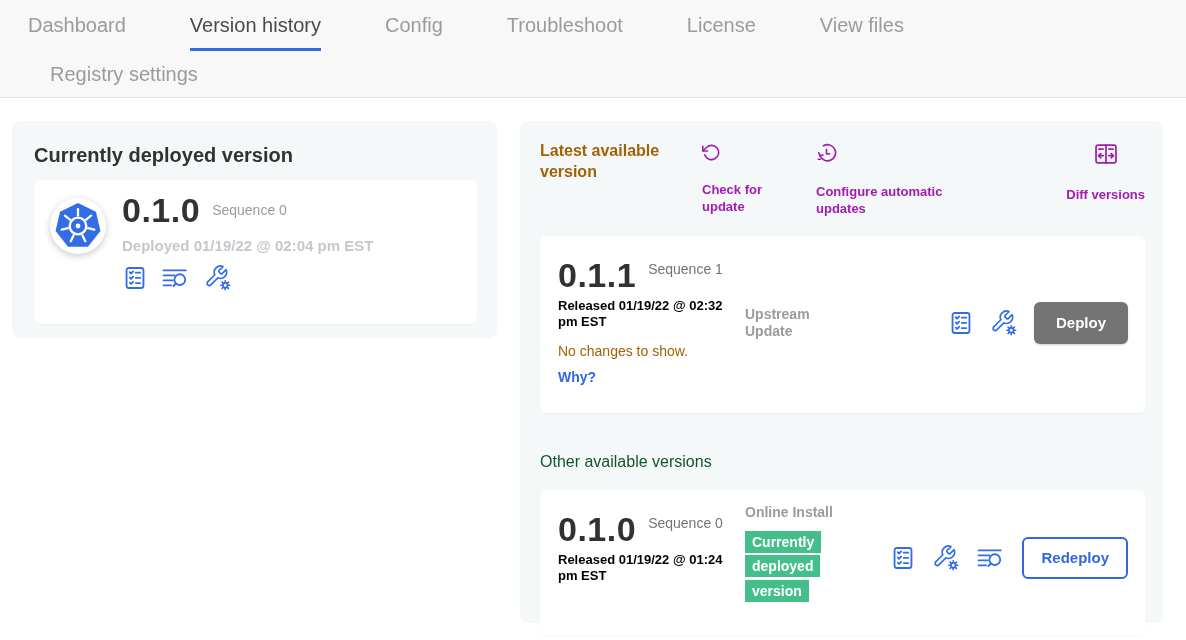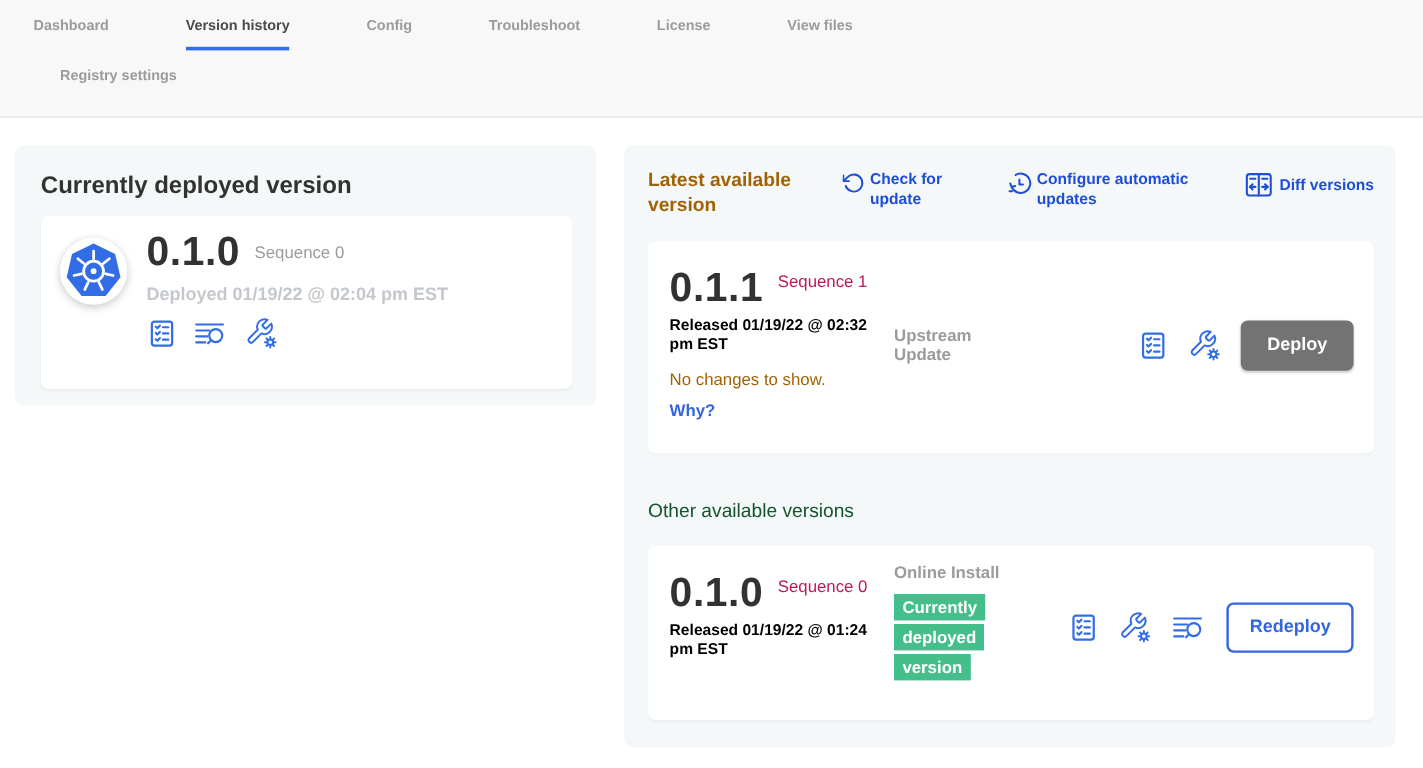--- a/index.html
+++ b/index.html
@@ -13,21 +13,21 @@
   
   .topnav {
     background: #f8f8f8;
     border-bottom: 1px solid #e2e2e2;
     height: 98px;
     padding: 14px 0 0 28px;
   }
   .nav-row1 { display: flex; gap: 64px; }
   .nav-row2 { padding: 12px 0 0 22px; }
   .tab {
-    font-size: 12px; font-weight: 700; color: #9b9b9b;
+    font-size: 20px; font-weight: 400; color: #9b9b9b;
     padding-bottom: 11px; cursor: pointer; white-space: nowrap;
   }
   .tab.active { color: #4a4a4a; border-bottom: 3px solid #326de6; }
 
   
   .main { display: flex; gap: 23px; padding: 23px 23px 0 12px; }
   .panel { background: #f5f8f9; border-radius: 8px; }
   .panel-left { width: 485px; height: 217px; padding: 23px 20px 17px 22px; }
   .panel-right { flex: 1; height: 502px; padding: 20px 18px 25px 20px; }
 
@@ -44,36 +44,36 @@
   .ver-row { display: flex; align-items: flex-start; }
   .ver-num { font-size: 34px; font-weight: 700; color: #323232; line-height: 1; letter-spacing: 0.5px; }
   .seq { font-size: 14px; font-weight: 500; color: #9b9b9b; margin-left: 12px; margin-top: 9px; }
   .deployed-at { font-size: 15px; font-weight: 600; color: #c4c8cc; margin-top: 10px; }
   .icon-row { display: flex; gap: 13px; align-items: center; margin-top: 10px; }
   .blue-icon { color: #326de6; cursor: pointer; }
 
   
   .right-head { display: flex; align-items: flex-start; }
   .right-title { width: 138px; font-size: 16px; font-weight: 700; color: #a16207; line-height: 1.3; }
-  .head-link { display: flex; align-items: flex-start; gap: 4px; color: #1d4ed8; cursor: pointer; }
+  .head-link { display: flex; align-items: flex-start; gap: 20px; color: #a21caf; cursor: pointer; flex-direction: column; }
   .head-link .lbl { font-size: 13px; font-weight: 700; line-height: 1.3; }
   .hl-1 { margin-left: 24px; }
   .hl-1 .lbl { width: 72px; }
   .hl-2 { margin-left: 42px; }
   .hl-2 .lbl { width: 150px; }
   .hl-3 { margin-left: auto; align-items: center; }
   .head-link svg { margin-top: 2px; flex: 0 0 auto; }
   .hl-3 svg { margin-top: 0; }
 
   
   .version-card { position: relative; padding: 16px 18px; }
   .card-latest { margin-top: 18px; height: 177px; }
   .card-other { margin-top: 19px; height: 145px; }
   .version-card .ver-row { margin-top: 6px; }
-  .seq-small { width: 76px; font-size: 14px; font-weight: 500; color: #be185d; line-height: 1.2; margin-left: 12px; margin-top: 3px; }
+  .seq-small { width: 76px; font-size: 14px; font-weight: 500; color: #737373; line-height: 1.2; margin-left: 12px; margin-top: 3px; }
   .released { width: 178px; font-size: 13px; font-weight: 700; color: #000000; line-height: 1.25; margin-top: 6px; }
   .source-col { position: absolute; left: 205px; width: 112px; font-size: 14px; font-weight: 700; color: #9b9b9b; line-height: 1.2; }
   .source-latest { top: 70px; }
   .source-other { top: 14px; }
   .actions { position: absolute; right: 17px; display: flex; align-items: center; gap: 16px; }
   .actions-latest { top: 66px; }
   .actions-other { top: 47px; }
   .btn { font-size: 15px; font-weight: 700; border-radius: 6px; cursor: pointer; border: none;
          font-family: "Liberation Sans", sans-serif; }
   .btn-primary { background: #737373; color: #fff; height: 42px; padding: 0 22px; box-shadow: 0 1px 2px rgba(0,0,0,0.18); }

